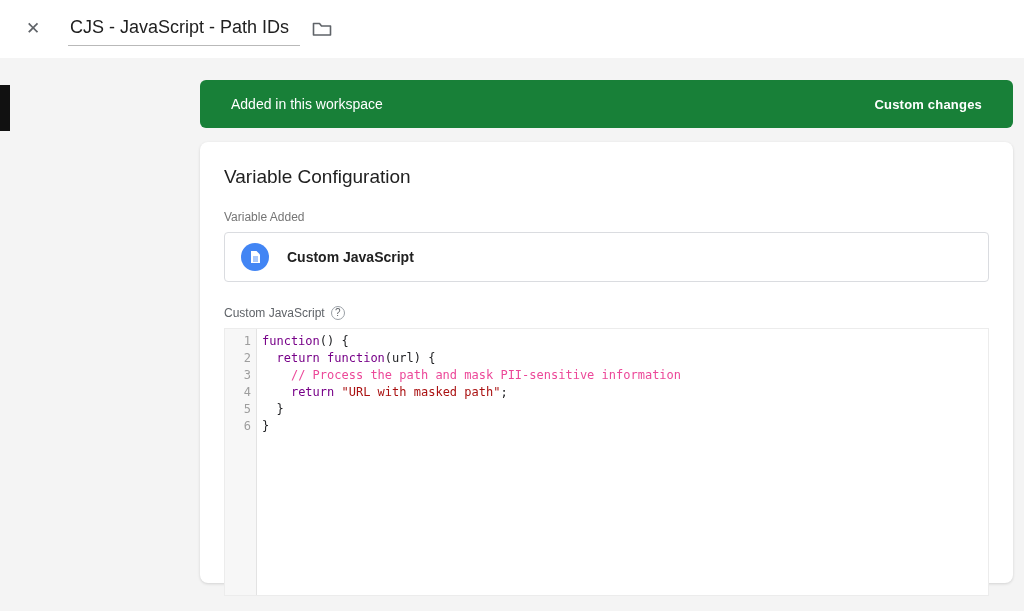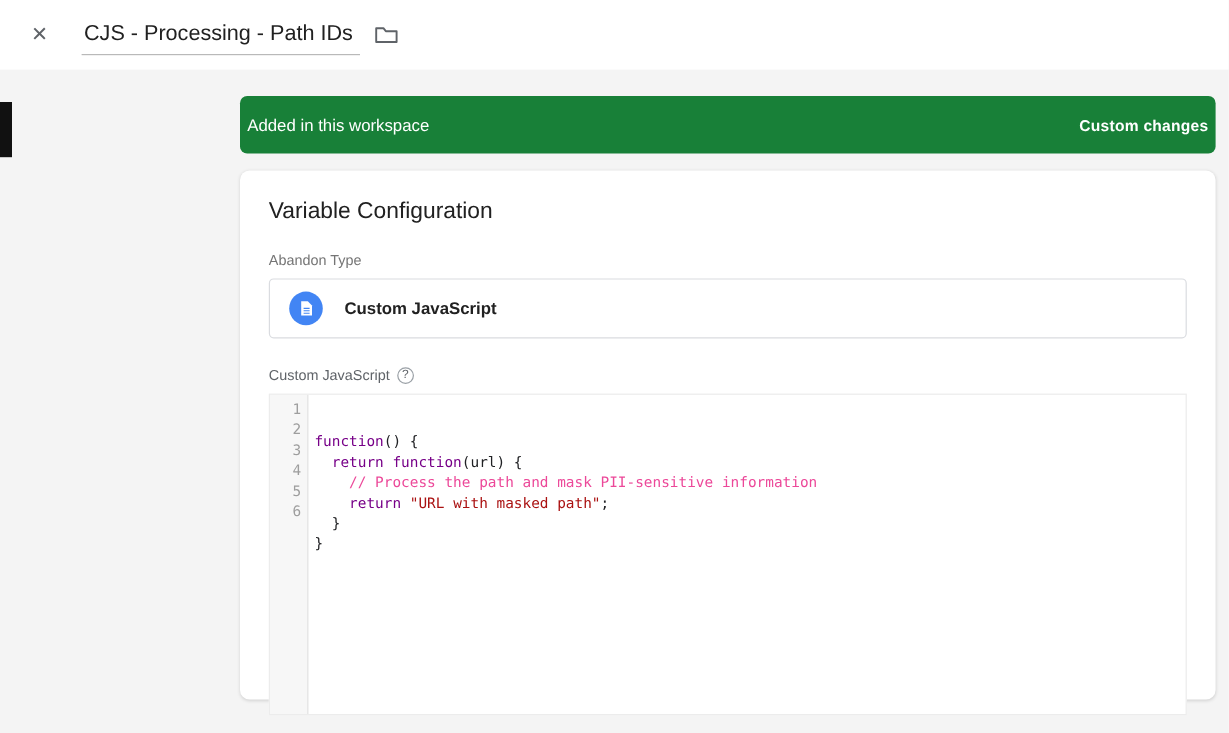--- a/index.html
+++ b/index.html
@@ -38,21 +38,21 @@
   .main { position:relative; height:553px; padding:22px 11px 0 200px; }
   .left-bar {
     position:absolute; left:0; top:27px;
     width:10px; height:46px; background:#111111;
   }
 
   
   .banner {
     height:48px; background:#188038; border-radius:6px;
     display:flex; align-items:center; justify-content:space-between;
-    padding:0 6px; color:#ffffff;
+    padding:0 31px; color:#ffffff;
   }
   .banner-status { font-size:14px; }
   .abandon {
     background:none; border:none; cursor:pointer;
     color:#ffffff; font-size:13px; font-weight:700;
     font-family:"Liberation Sans", sans-serif; letter-spacing:.2px;
   }
 
   
   .card {
@@ -92,55 +92,55 @@
     display:flex; overflow:hidden;
     font-family:"DejaVu Sans Mono", monospace;
     font-size:12px; line-height:17px;
     cursor:text;
   }
   .gutter-col {
     width:32px; flex:0 0 auto;
     background:#f7f7f7; border-right:1px solid #e3e3e3;
     text-align:right; padding:4px 5px 0 0; color:#9e9e9e;
   }
-  .code-col { padding:4px 0 0 5px; white-space:pre;margin-top:27px; }
+  .code-col { padding:4px 0 0 5px; white-space:pre; }
   .tok-kw  { color:#770088; }
   .tok-com { color:#ec4899; }
   .tok-str { color:#aa1111; }
   .tok-pl  { color:#202124; }
 </style>
 </head>
 <body>
 
 <div class="app">
 
   <header class="header">
     <button class="close-btn">✕</button>
     <div class="title-wrap">
-      <span class="title">CJS - Processing - Path IDs</span>
+      <span class="title">CJS - JavaScript - Path IDs</span>
     </div>
     <button class="folder-btn">
       <svg width="20" height="16" viewBox="0 0 20 16">
         <path d="M1.5 2.5 h6 l2 2.5 h9 v9 h-17 z" fill="none" stroke="#5f6368" stroke-width="1.6" stroke-linejoin="round"></path>
       </svg>
     </button>
   </header>
 
   <main class="main">
     <div class="left-bar"></div>
 
     <div class="banner">
       <span class="banner-status">Added in this workspace</span>
       <button class="abandon">Custom changes</button>
     </div>
 
     <section class="card">
       <h2 class="card-title">Variable Configuration</h2>
 
-      <div class="vt-label">Abandon Type</div>
+      <div class="vt-label">Variable Added</div>
 
       <div class="vt-box">
         <span class="vt-icon">
           <svg width="12" height="14" viewBox="0 0 12 14">
             <path d="M2 1 h5.5 L11 4.5 V13 H2 z" fill="#ffffff"></path>
             <path d="M4 7 h5 M4 9 h5 M4 11 h5" stroke="#4285f4" stroke-width="0.9"></path>
           </svg>
         </span>
         <span class="vt-value">Custom JavaScript</span>
       </div>

